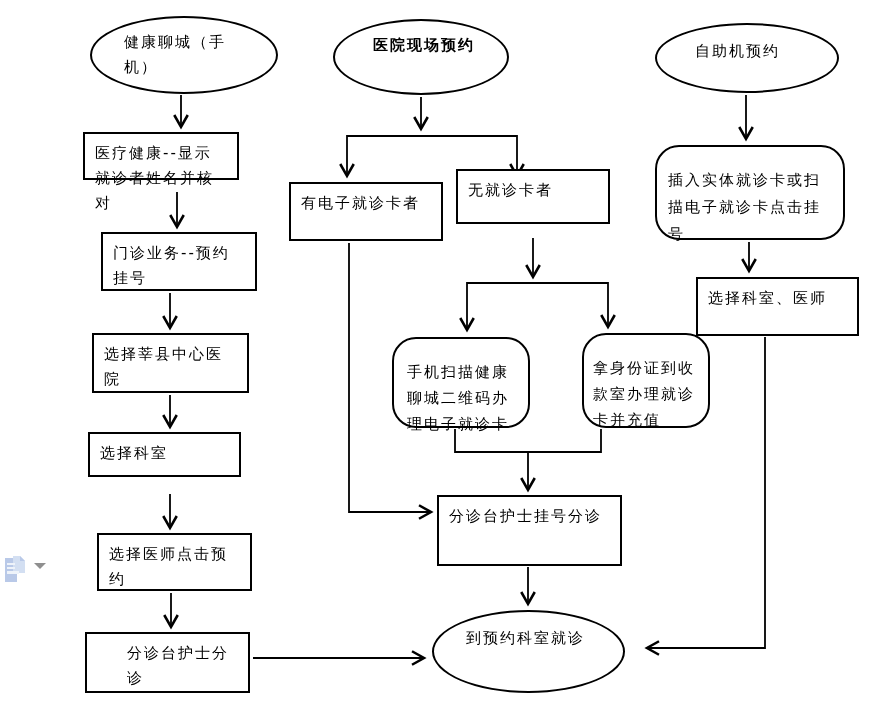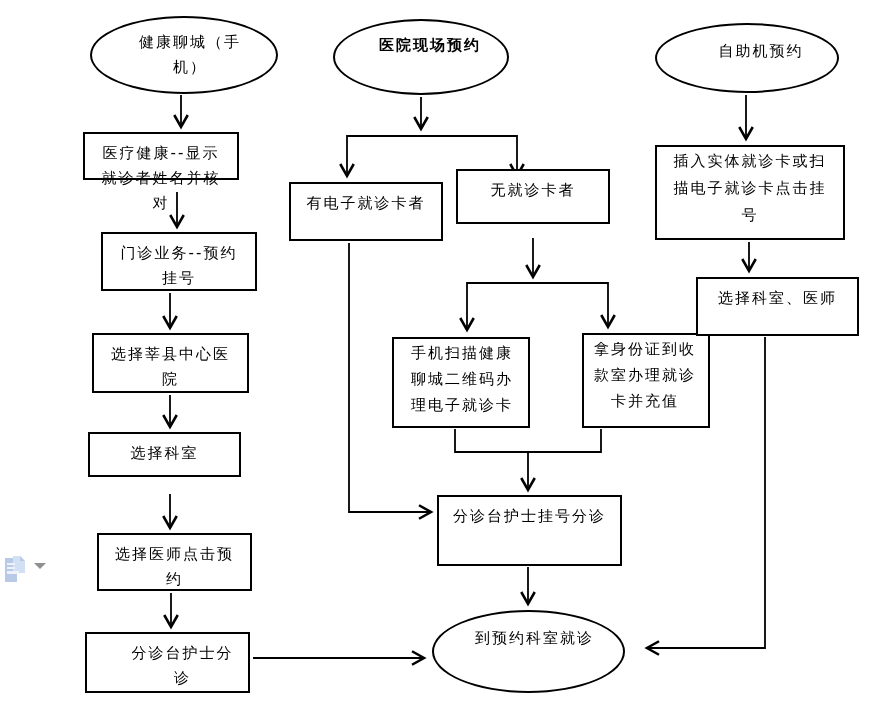--- a/index.html
+++ b/index.html
@@ -6,21 +6,20 @@
   body {
     font-family: "DejaVu Sans", sans-serif;
     background: #ffffff;
   }
   .canvas {
     position: relative;
     width: 882px;
     height: 710px;
     background: #ffffff;
     overflow: hidden;
-    text-align: center;
   }
   .connectors {
     position: absolute;
     left: 0; top: 0;
     width: 882px; height: 710px;
     z-index: 1;
   }
   .node {
     position: absolute;
     box-sizing: border-box;
@@ -31,21 +30,21 @@
     line-height: 25px;
     letter-spacing: 2px;
     z-index: 2;
     padding: 7px 10px;
   }
   .box { border-radius: 0; }
   .ellipse {
     border-radius: 50%;
     padding: 12px 20px 0 32px;
   }
-  .small-lines { line-height: 26px; padding: 1px 11px; }
+  .small-lines { line-height: 26px; padding: 20px 11px; border-radius: 24px; }
   .paste-widget {
     position: absolute;
     left: 2px; top: 554px;
     z-index: 3;
     display: flex;
     align-items: center;
   }
   .paste-btn {
     width: 26px; height: 30px;
     display: inline-block;

